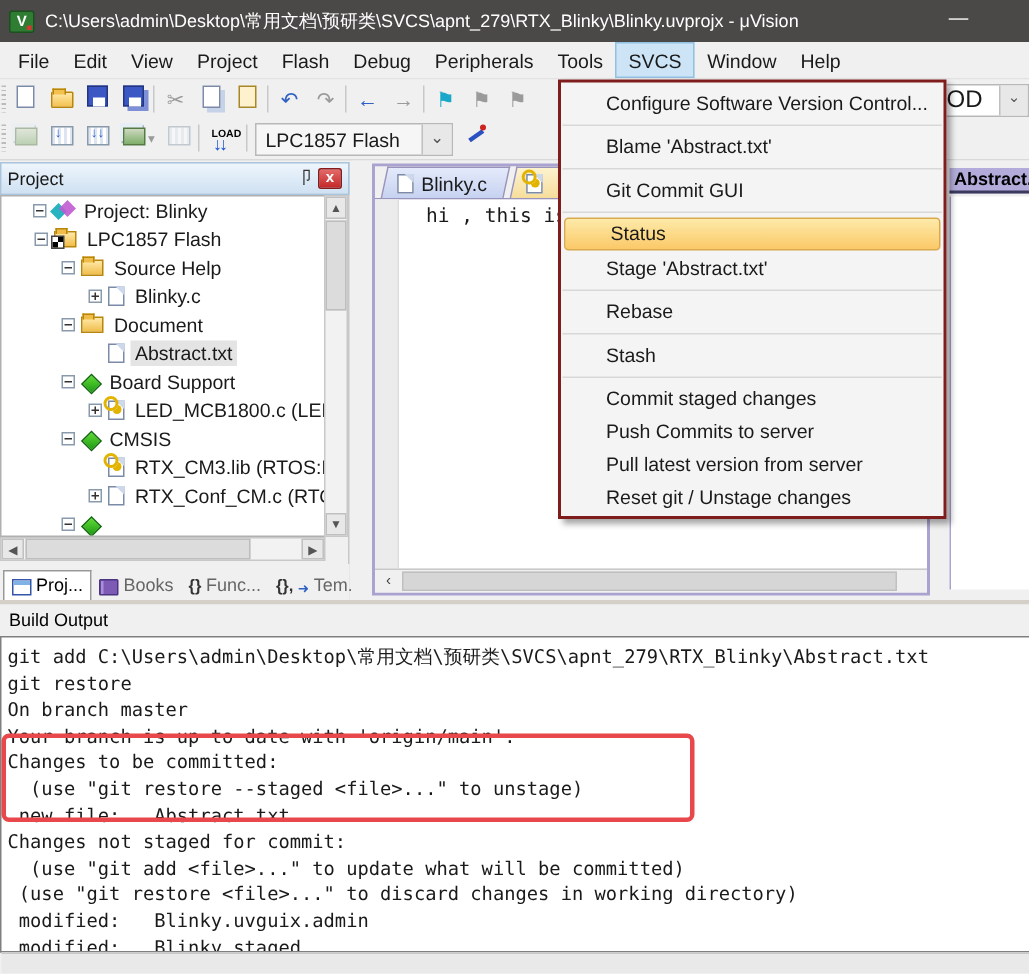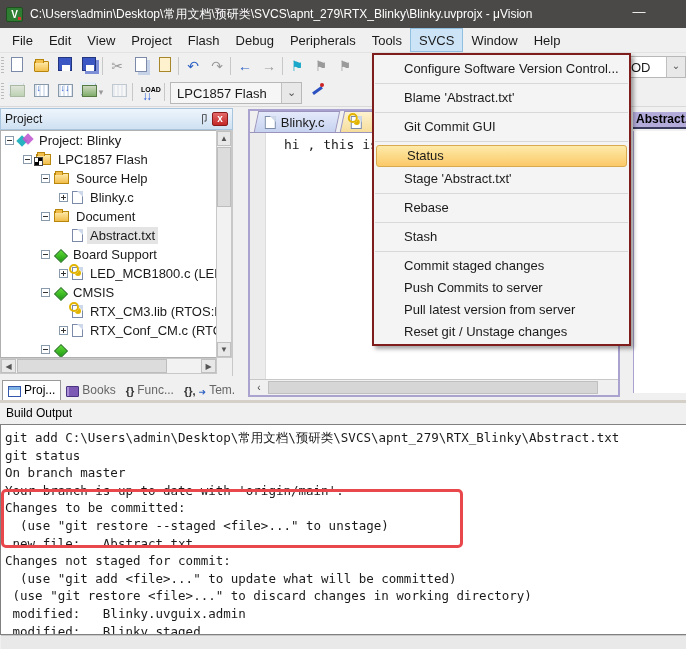--- a/index.html
+++ b/index.html
@@ -41,21 +41,21 @@
   .ic-load { position:relative; width:22px; height:18px; font-weight:bold; }
   .ic-load .ld { position:absolute; left:1px; top:-2px; font-size:7px; letter-spacing:0; color:#000; }
   .ic-load .ar { position:absolute; left:2px; top:4px; color:#1f57d6; font-size:12px; letter-spacing:-2px; }
   .combo { position:absolute; left:170px; top:3px; width:132px; height:22px; background:#f6f6f6; border:1px solid #b8b8b8; display:flex; align-items:center; }
   .combo .val { flex:1; padding-left:6px; font-size:13px; white-space:nowrap; overflow:hidden; }
   .combo .drop { width:20px; height:20px; background:#e8e8e8; border-left:1px solid #c0c0c0; text-align:center; line-height:18px; color:#555; font-size:11px; }
   .ic-wand { display:inline-block; width:14px; height:14px; position:relative; }
   .ic-wand::before{ content:""; position:absolute; left:2px; top:6px; width:11px; height:3px; background:#2b50c0; transform:rotate(-35deg); }
   .ic-wand::after{ content:""; position:absolute; right:0px; top:0px; width:4px; height:4px; background:#cc2222; border-radius:50%; }
   .partial-combo { position:absolute; left:626px; top:56px; width:60px; height:22px; background:#fff; border:1px solid #b8b8b8; display:flex; align-items:center; z-index:5; }
-  .partial-combo .val { flex:1; padding-left:4px; font-size:13px; }
+  .partial-combo .val { flex:1; padding-left:4px; font-size:16px; }
   .partial-combo .drop { width:19px; height:20px; background:#e8e8e8; border-left:1px solid #c0c0c0; text-align:center; line-height:18px; font-size:10px; color:#555; }
 
   
   .project-panel { position:absolute; left:0; top:108px; width:233px; height:292px; background:#f0f0f0; border-right:1px solid #c8c8c8; }
   .pp-header { position:absolute; left:0; top:0; width:233px; height:22px; background:linear-gradient(#eef5fc,#cfe1f2); border:1px solid #a9c4dd; display:flex; align-items:center; padding:0 4px; }
   .pp-header .t { flex:1; font-size:12px; }
   .pin-icon { width:14px; height:14px; text-align:center; line-height:14px; font-size:11px; color:#333; }
   .close-icon { width:16px; height:14px; background:linear-gradient(#e46a6a,#c42828); border:1px solid #8a1a1a; border-radius:2px; color:#fff; font-size:10px; font-weight:bold; text-align:center; line-height:12px; margin-left:3px; }
   .pp-tree { position:absolute; left:0; top:22px; width:217px; height:228px; background:#fff; border:1px solid #b0b0b0; border-right:none; overflow:hidden; }
   .tree-row { position:relative; height:19px; display:flex; align-items:center; white-space:nowrap; }
@@ -199,21 +199,21 @@
     <span class="drop">⌄</span>
   </div>
 
   <div class="project-panel">
     <div class="pp-header">
       <span class="t">Project</span>
       <span class="pin-icon">卩</span>
       <span class="close-icon">x</span>
     </div>
     <div class="pp-tree">
-      <div class="tree-row" style="padding-left:4px">
+      <div class="tree-row" style="padding-left:21px">
         <span class="exp"></span>
         <span class="t-icon ic-target"></span>
         <span class="lbl">Project: Blinky</span>
       </div>
       <div class="tree-row" style="padding-left:22px">
         <span class="exp"></span>
         <span class="t-icon ic-tfolder chk"></span>
         <span class="lbl">LPC1857 Flash</span>
       </div>
       <div class="tree-row" style="padding-left:40px">
@@ -338,21 +338,21 @@
     <div class="smi">Push Commits to server</div>
     <div class="smi">Pull latest version from server</div>
     <div class="smi">Reset git / Unstage changes</div>
   </div>
 
   <div class="splitter"></div>
   <div class="build-output">
     <div class="bo-header">Build Output</div>
     <div class="bo-content">
       <div class="bo-line">git add C:\Users\admin\Desktop\常用文档\预研类\SVCS\apnt_279\RTX_Blinky\Abstract.txt</div>
-      <div class="bo-line">git status</div>
+      <div class="bo-line">git restore</div>
       <div class="bo-line">On branch master</div>
       <div class="bo-line">Your branch is up to date with 'origin/main'.</div>
       <div class="bo-line">Changes to be committed:</div>
       <div class="bo-line">  (use "git restore --staged &lt;file&gt;..." to unstage)</div>
       <div class="bo-line"> new file:   Abstract.txt</div>
       <div class="bo-line">Changes not staged for commit:</div>
       <div class="bo-line">  (use "git add &lt;file&gt;..." to update what will be committed)</div>
       <div class="bo-line"> (use "git restore &lt;file&gt;..." to discard changes in working directory)</div>
       <div class="bo-line"> modified:   Blinky.uvguix.admin</div>
       <div class="bo-line"> modified:   Blinky.staged</div>

